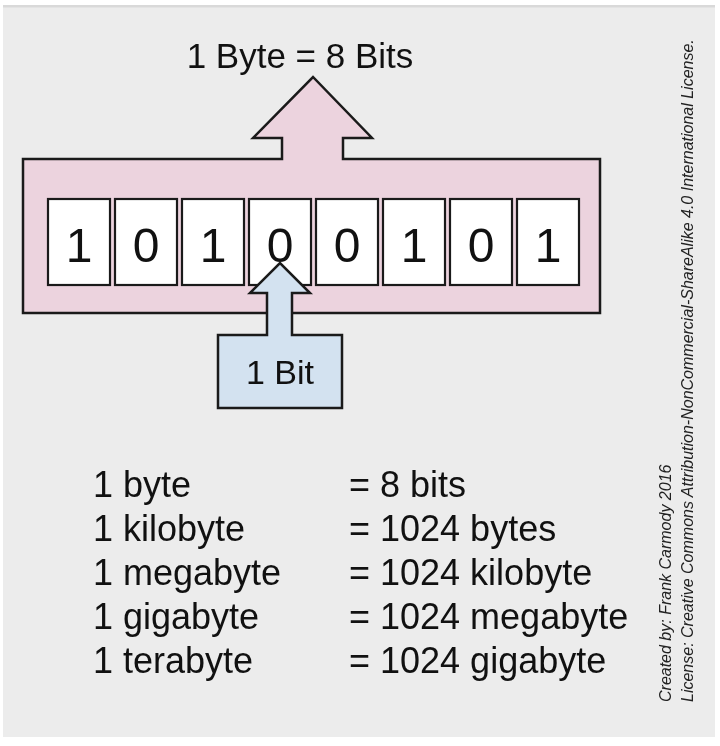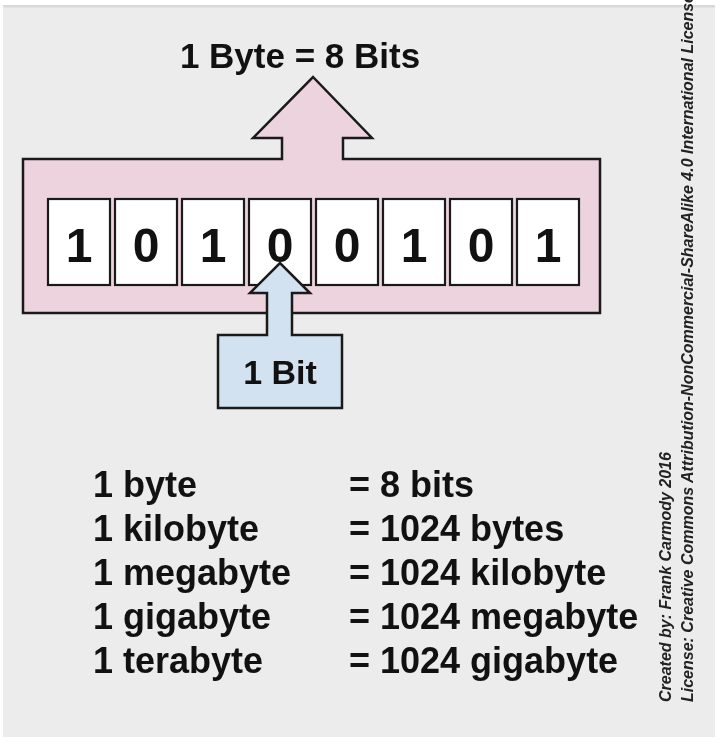--- a/index.html
+++ b/index.html
@@ -7,21 +7,20 @@
     padding: 0;
     background: #ffffff;
     font-family: "Liberation Sans", sans-serif;
   }
   .stage {
     position: relative;
     width: 720px;
     height: 746px;
     overflow: hidden;
     background: #ffffff;
-    font-weight: bold;
   }
   svg { display: block; }
   svg text {
     font-family: "Liberation Sans", sans-serif;
     fill: #111111;
   }
   .title-text   { font-size: 35px; }
   .bit-digit    { font-size: 48px; }
   .bit-label    { font-size: 34px; }
   .table-text   { font-size: 36px; }

